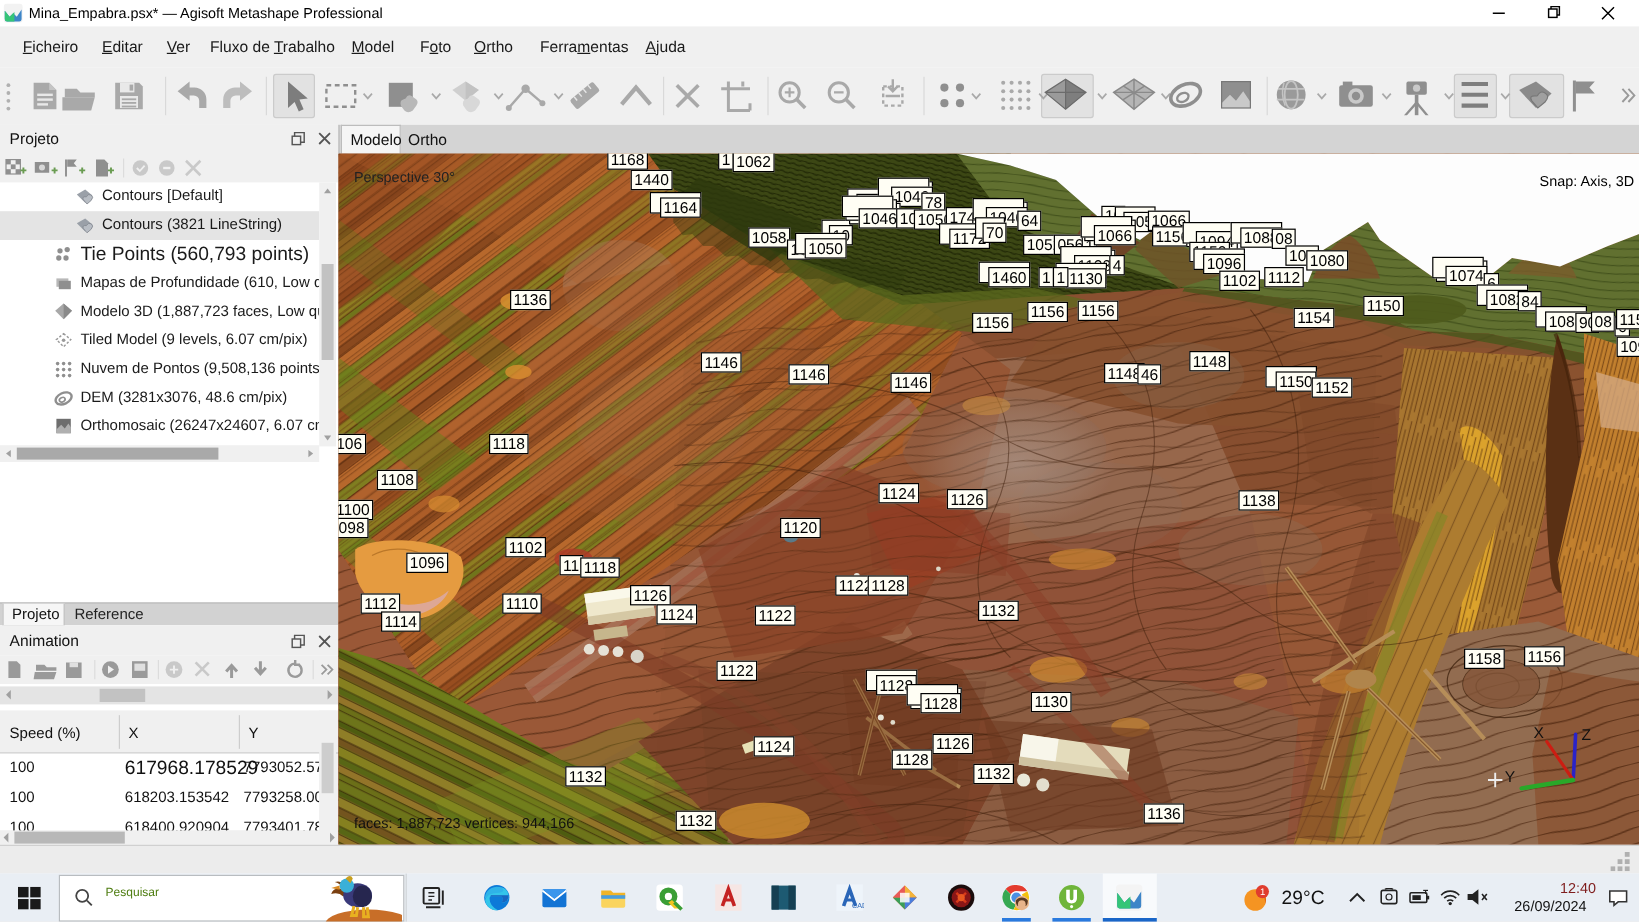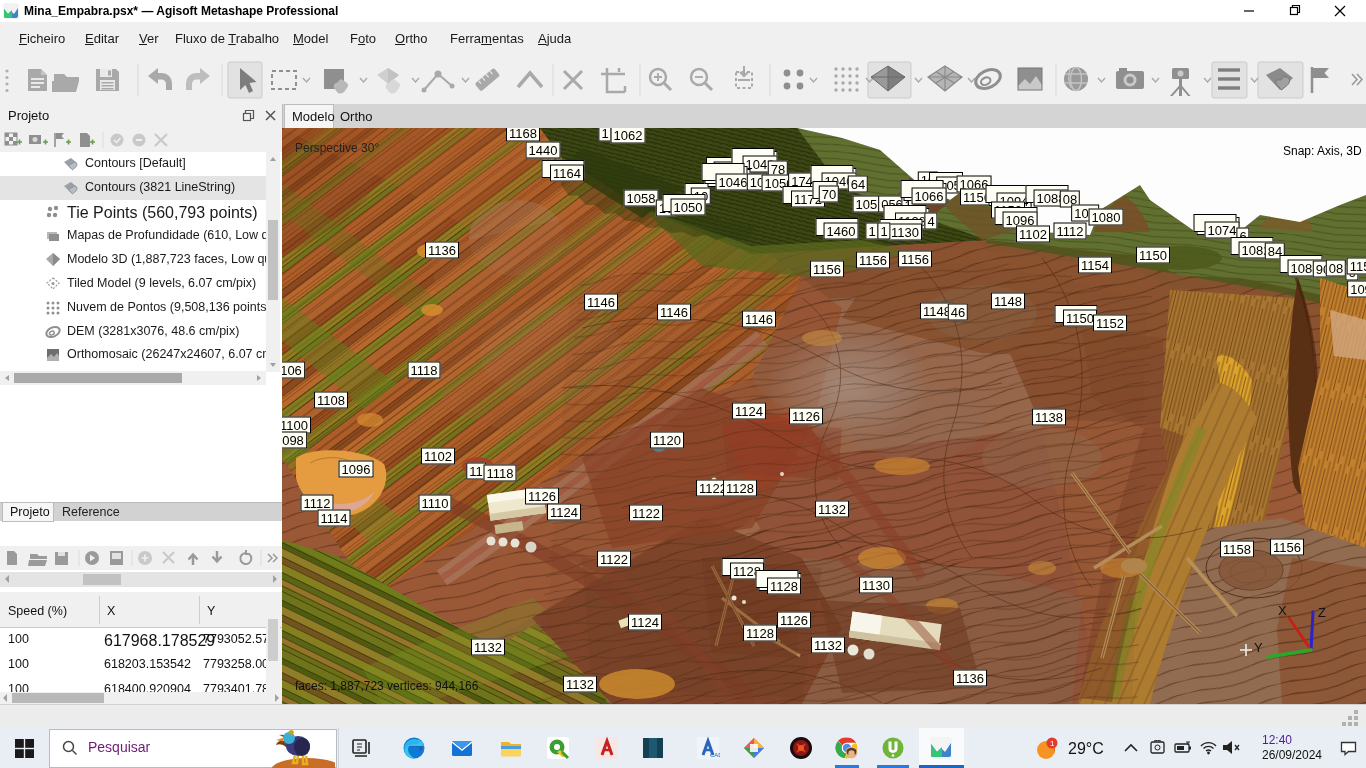--- a/index.html
+++ b/index.html
@@ -1,19 +1,19 @@
 <!DOCTYPE html>
 <html><head>
 <meta charset="utf-8">
 <style>
 * { margin:0; padding:0; box-sizing:border-box; }
 html,body { width:1366px; height:768px; overflow:hidden; font-family:"Liberation Sans", sans-serif; background:#fff; }
 .abs { position:absolute; }
 #titlebar { left:0; top:0; width:1366px; height:22px; background:#fff; }
-#title-text { left:24px; top:4px; font-size:12px; color:#000;font-weight:bold; }
+#title-text { left:24px; top:4px; font-size:12px; color:#000; }
 #menubar { left:0; top:22px; width:1366px; height:34px; background:#f0f0f0; }
 .menu-item { position:absolute; top:9px; font-size:13px; color:#1a1a1a; }
 .menu-item u { text-decoration:underline; }
 #toolbar { left:0; top:56px; width:1366px; height:48px; background:#f0f0f0; }
 #leftdock { left:0; top:104px; width:282px; height:600px; background:#f0f0f0; }
 #vp-tabbar { left:282px; top:104px; width:1084px; height:24px; background:#d4d4d4; border-left:1px solid #bcbcbc; }
 #viewport { left:282px; top:128px; width:1084px; height:576px; background:#9b5c36; overflow:hidden; }
 #statusbar { left:0; top:704px; width:1366px; height:24px; background:#ececec; border-top:1px solid #d0d0d0;}
 #taskbar { left:0; top:728px; width:1366px; height:40px; background:#eef1f4; }
 .lbl { position:absolute; background:#fffef4; border:1px solid #000; color:#000; font-size:13px; line-height:15px; padding:0 2px; white-space:nowrap; transform:translate(-50%,-50%); }
@@ -291,20 +291,28 @@
     <svg class="abs" style="left:0;top:267px" width="14" height="14">
       <path d="M9 4 l-4 3 4 3z" fill="#a0a0a0"></path>
     </svg>
     <svg class="abs" style="left:252px;top:267px" width="14" height="14">
       <path d="M5 4 l4 3 -4 3z" fill="#a0a0a0"></path>
     </svg>
     <div class="abs" style="left:0;top:398px;width:282px;height:19px;background:#d2d2d2;border-top:1px solid #bcbcbc">
       <div class="abs" style="left:2px;top:0;width:52px;height:19px;background:#f6f6f6;border:1px solid #bcbcbc;border-top:none"></div>
       <div class="abs" style="left:10px;top:2px;font-size:12.5px;color:#111">Projeto</div>
       <div class="abs" style="left:62px;top:2px;font-size:12.5px;color:#222">Reference</div>
+    </div>
+    <div class="abs" style="left:0;top:417px;width:282px;height:25px;background:#f0f0f0">
+      <div class="abs" style="left:8px;top:5px;font-size:13px;color:#111">Animation</div>
+      <svg class="abs" style="left:240px;top:6px" width="40" height="16" viewBox="0 0 40 16">
+        <rect x="3.5" y="5.5" width="7" height="7" fill="none" stroke="#555" stroke-width="1.2"></rect>
+        <path d="M5.5 5.5 V2.5 H13.5 V10.5 H10.5" fill="none" stroke="#555" stroke-width="1.2"></path>
+        <path d="M26 3 l9 9 M35 3 l-9 9" stroke="#555" stroke-width="1.5"></path>
+      </svg>
     </div>
     <div class="abs" style="left:0;top:442px;width:282px;height:24px;background:#f0f0f0"><svg width="282" height="24" viewBox="0 0 282 24">
         <g fill="#9a9a9a">
           <path d="M7 5 h7 l3 3 v11 h-10 z"></path>
           <path d="M30 8 h7 l2 2 h8 v3 h-17 z M29 14 h18 l-2 6 h-17 z"></path>
           <path d="M55 6 h13 v13 h-13 z"></path>
           <rect x="58" y="6" width="7" height="4" fill="#e0e0e0"></rect>
         </g>
         <path d="M79 4 V20" stroke="#dcdcdc"></path>
         <circle cx="92" cy="12" r="7" fill="#9a9a9a"></circle>
@@ -747,21 +755,21 @@
         <rect x="10.2" y="0" width="8.8" height="8.8"></rect>
         <rect x="0" y="10.2" width="8.8" height="8.8"></rect>
         <rect x="10.2" y="10.2" width="8.8" height="8.8"></rect>
       </g>
     </svg>
     <div class="abs" style="left:49px;top:1px;width:288px;height:39px;background:#fff;border:1px solid #b8bcc0"></div>
     <svg class="abs" style="left:62px;top:12px" width="16" height="16" viewBox="0 0 16 16">
       <circle cx="6.5" cy="6.5" r="5" fill="none" stroke="#444" stroke-width="1.5"></circle>
       <path d="M10.5 10.5 l4 4" stroke="#444" stroke-width="1.5"></path>
     </svg>
-    <div class="abs" style="left:88px;top:11px;font-size:14px;color:#701a75">Pesquisar</div>
+    <div class="abs" style="left:88px;top:11px;font-size:10px;color:#4d7c0f">Pesquisar</div>
     <svg class="abs" style="left:255px;top:2px" width="80" height="38" viewBox="0 0 80 38">
 <ellipse cx="52" cy="40" rx="36" ry="12" fill="#c86e28"></ellipse>
 <path d="M38 13 q-6 -10 -14 -8 q5 1 7 6 q-8 -2 -10 4 q6 -2 10 2 z" fill="#7a4010"></path>
 <ellipse cx="43" cy="16" rx="12" ry="10" fill="#3a3a7a"></ellipse>
 <ellipse cx="47" cy="17" rx="8" ry="9" fill="#26264f"></ellipse>
 <circle cx="34" cy="8" r="6" fill="#3ab0d8"></circle>
 <path d="M33 2 q4 -4 6 0 l-2 4 z" fill="#c8a020"></path>
 <path d="M28 8 l-7 2 7 1.5 z" fill="#d88820"></path>
 <path d="M40 25 l-2 8 4 0 1 -7 M48 26 l0 8 4 0 -1 -8" stroke="#e8b020" stroke-width="2.5" fill="none"></path>
 </svg>
@@ -873,18 +881,18 @@
       <path d="M12 1 l4 0 m-2 -0 v3" stroke="#222"></path>
     </svg>
     <svg class="abs" style="left:1200px;top:12px" width="17" height="15" viewBox="0 0 17 15">
       <path d="M1 6 a10 10 0 0 1 15 0 M3.5 8.5 a7 7 0 0 1 10 0 M6 11 a4 4 0 0 1 5 0" fill="none" stroke="#222" stroke-width="1.4"></path>
       <circle cx="8.5" cy="13" r="1.4" fill="#222"></circle>
     </svg>
     <svg class="abs" style="left:1222px;top:12px" width="19" height="15" viewBox="0 0 19 15">
       <path d="M1 5 h4 l5 -4 v13 l-5 -4 h-4 z" fill="#222"></path>
       <path d="M13 5 l4 5 M17 5 l-4 5" stroke="#222" stroke-width="1.3"></path>
     </svg>
-    <div class="abs" style="left:1262px;top:5px;width:68px;text-align:left;font-size:12px;color:#4c1d95">12:40</div>
+    <div class="abs" style="left:1262px;top:5px;width:68px;text-align:right;font-size:12px;color:#7f1d1d">12:40</div>
     <div class="abs" style="left:1247px;top:20px;width:90px;text-align:center;font-size:12px;color:#111">26/09/2024</div>
     <svg class="abs" style="left:1340px;top:13px" width="17" height="15" viewBox="0 0 17 15">
       <path d="M1.5 1.5 h14 v9 h-7 l-3.5 3 v-3 h-3.5 z" fill="#fff" stroke="#333" stroke-width="1.3"></path>
     </svg>
   </div>
 
 </body></html>

